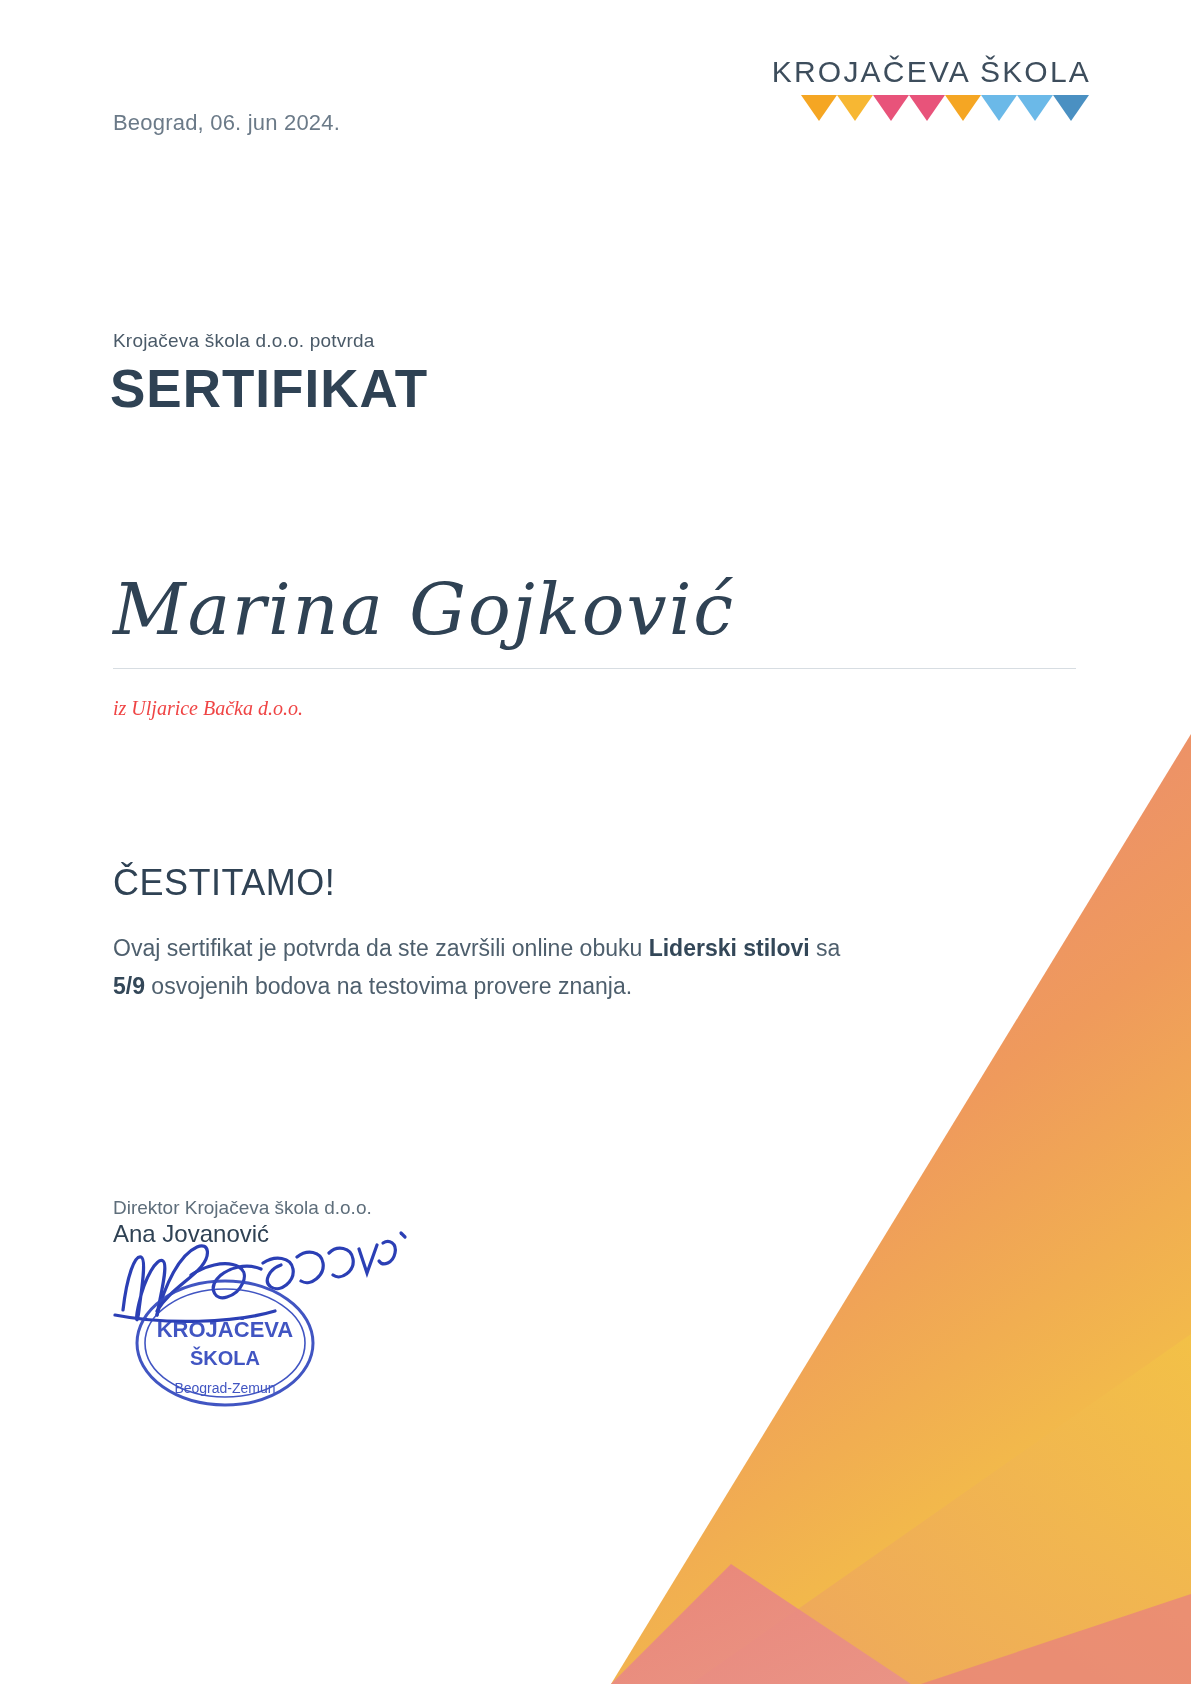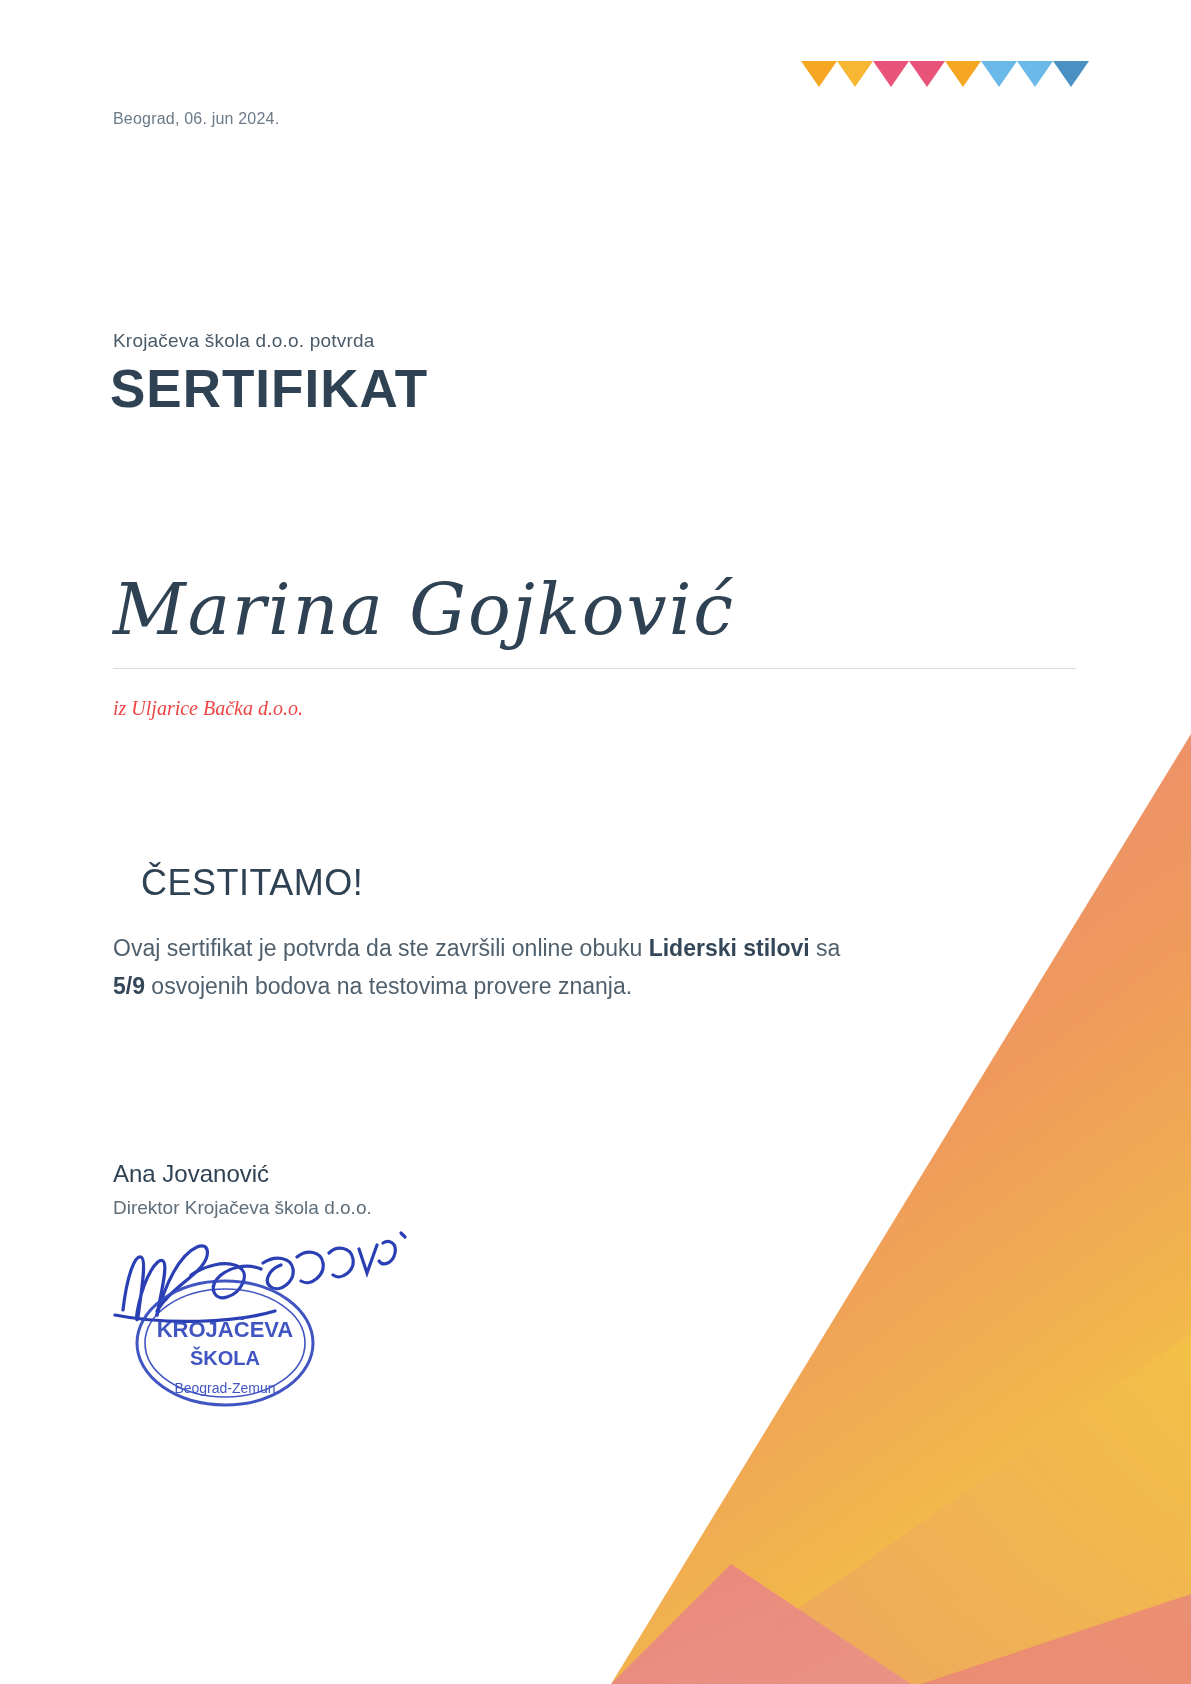--- a/index.html
+++ b/index.html
@@ -47,21 +47,21 @@
     display: flex;
     justify-content: flex-end;
     gap: 0px;
   }
 
   
   .date {
     position: absolute;
     top: 110px;
     left: 113px;
-    font-size: 16px;
+    font-size: 22px;
     color: #6b7a88;
     letter-spacing: .2px;
   }
 
   
   .issuer {
     position: absolute;
     top: 330px;
     left: 113px;
     font-size: 19px;
@@ -111,38 +111,37 @@
 
   
   .congrats {
     position: absolute;
     top: 862px;
     left: 113px;
     font-size: 36px;
     color: #2f4254;
     font-weight: 400;
     letter-spacing: .5px;
-    margin-left: 28px;
   }
   .body-text {
     position: absolute;
     top: 930px;
     left: 113px;
     width: 880px;
     font-size: 23px;
     line-height: 1.65;
     color: #4e5f6d;
   }
   .body-text b { color: #334758; font-weight: bold; }
   .score { font-weight: bold; color: #334758; }
 
   
   .sig-name {
     position: absolute;
-    top: 1160px;
+    top: 1220px;
     left: 113px;
     font-size: 24px;
     color: #2f4254;
   }
   .sig-role {
     position: absolute;
     top: 1197px;
     left: 113px;
     font-size: 19px;
     color: #5e6e7b;
@@ -176,20 +175,21 @@
       </linearGradient>
     </defs>
     <polygon points="700,0 700,950 120,950" fill="url(#g1)"></polygon>
     <polygon points="700,600 700,950 200,950" fill="url(#g2)" opacity="0.85"></polygon>
     <polygon points="120,950 420,950 240,830" fill="url(#g3)" opacity="0.9"></polygon>
     <polygon points="700,860 700,950 430,950" fill="#e8827e" opacity="0.75"></polygon>
   </svg>
 </div>
 
 <div class="logo">
+  <div class="logo-word">KROJAČEVA ŠKOLA</div>
   <div class="logo-tri">
     <svg width="290" height="26" viewBox="0 0 290 26" xmlns="http://www.w3.org/2000/svg">
       <polygon points="0,0 36,0 18,26" fill="#f5a623"></polygon>
       <polygon points="36,0 72,0 54,26" fill="#f7b733"></polygon>
       <polygon points="72,0 108,0 90,26" fill="#e8537a"></polygon>
       <polygon points="108,0 144,0 126,26" fill="#e8537a"></polygon>
       <polygon points="144,0 180,0 162,26" fill="#f5a623"></polygon>
       <polygon points="180,0 216,0 198,26" fill="#6bb9e8"></polygon>
       <polygon points="216,0 252,0 234,26" fill="#6bb9e8"></polygon>
       <polygon points="252,0 288,0 270,26" fill="#4a90c2"></polygon>

